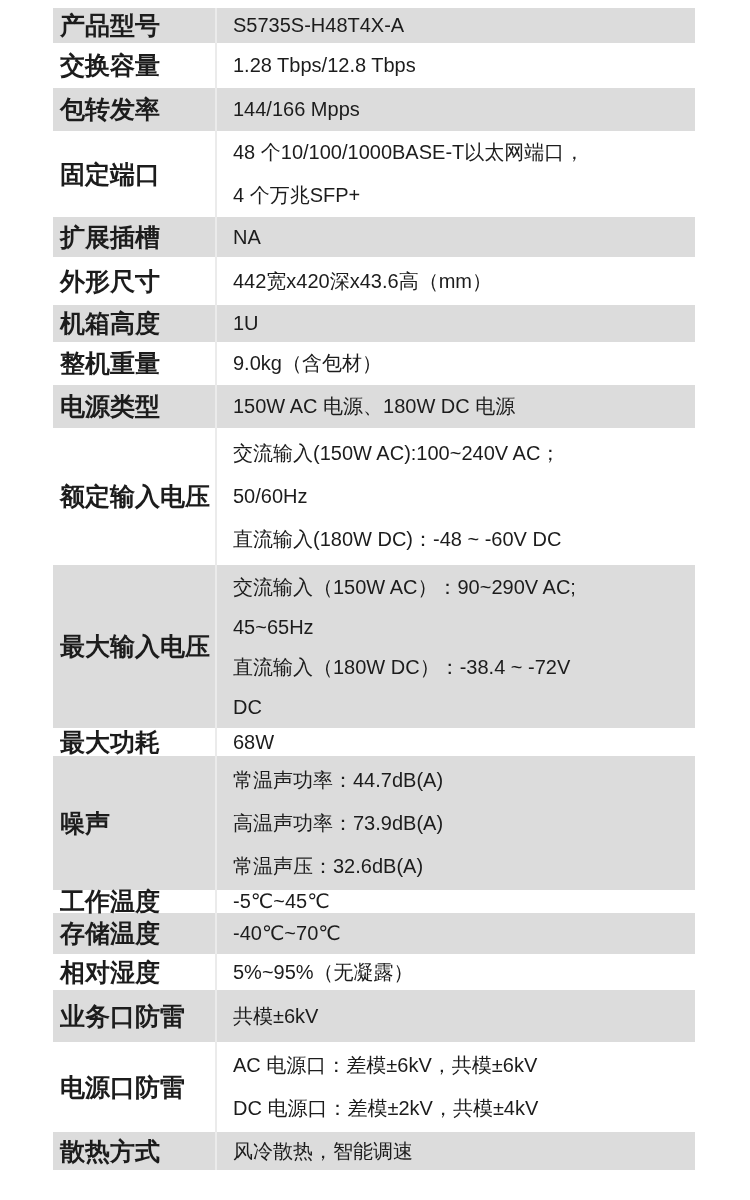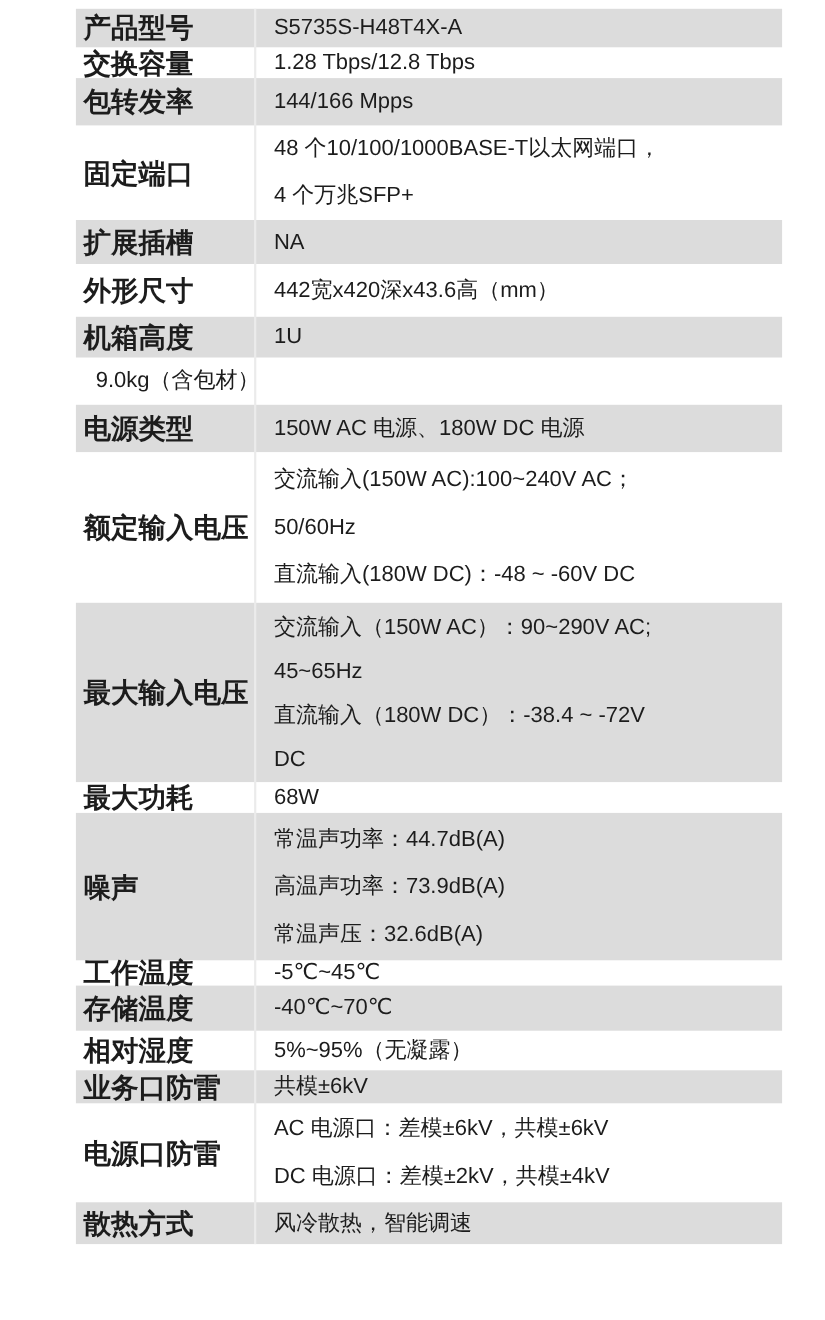--- a/index.html
+++ b/index.html
@@ -10,21 +10,20 @@
     overflow: hidden;
     position: relative;
     font-family: "Liberation Sans", "DejaVu Sans", sans-serif;
     color: var(--text, #1c1c1c);
   }
   .spec-table {
     position: absolute;
     left: 53px;
     top: 8px;
     width: 642px;
-    margin-left: 16px;
   }
   .col-divider {
     position: absolute;
     left: 162px;
     top: 0;
     bottom: 0;
     width: 2px;
     background: var(--divider, #ebebeb);
     z-index: 2;
   }
@@ -63,21 +62,21 @@
 <div class="spec-table">
   <div class="col-divider"></div>
 
   <div class="row shaded" style="height:35px">
     <div class="label">产品型号</div>
     <div class="value">
       <div class="line">S5735S-H48T4X-A</div>
     </div>
   </div>
 
-  <div class="row" style="height:28px">
+  <div class="row" style="height:45px">
     <div class="label">交换容量</div>
     <div class="value">
       <div class="line">1.28 Tbps/12.8 Tbps</div>
     </div>
   </div>
 
   <div class="row shaded" style="height:43px">
     <div class="label">包转发率</div>
     <div class="value">
       <div class="line">144/166 Mpps</div>
@@ -107,20 +106,21 @@
   </div>
 
   <div class="row shaded" style="height:37px">
     <div class="label">机箱高度</div>
     <div class="value">
       <div class="line">1U</div>
     </div>
   </div>
 
   <div class="row" style="height:43px">
+    <div class="label">整机重量</div>
     <div class="value">
       <div class="line">9.0kg（含包材）</div>
     </div>
   </div>
 
   <div class="row shaded" style="height:43px">
     <div class="label">电源类型</div>
     <div class="value">
       <div class="line">150W AC 电源、180W DC 电源</div>
     </div>
@@ -175,21 +175,21 @@
     </div>
   </div>
 
   <div class="row" style="height:36px">
     <div class="label">相对湿度</div>
     <div class="value">
       <div class="line">5%~95%（无凝露）</div>
     </div>
   </div>
 
-  <div class="row shaded" style="height:30px">
+  <div class="row shaded" style="height:52px">
     <div class="label">业务口防雷</div>
     <div class="value">
       <div class="line">共模±6kV</div>
     </div>
   </div>
 
   <div class="row" style="height:90px">
     <div class="label">电源口防雷</div>
     <div class="value">
       <div class="line">AC 电源口：差模±6kV，共模±6kV</div>

